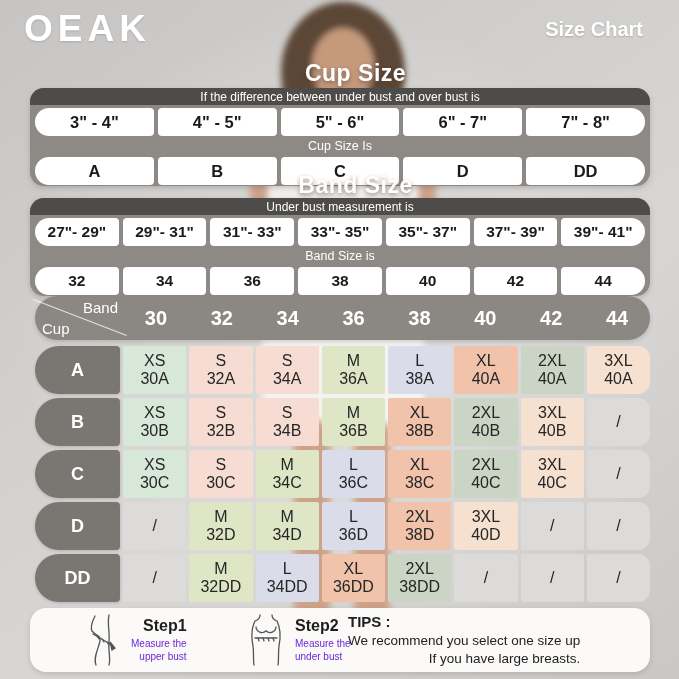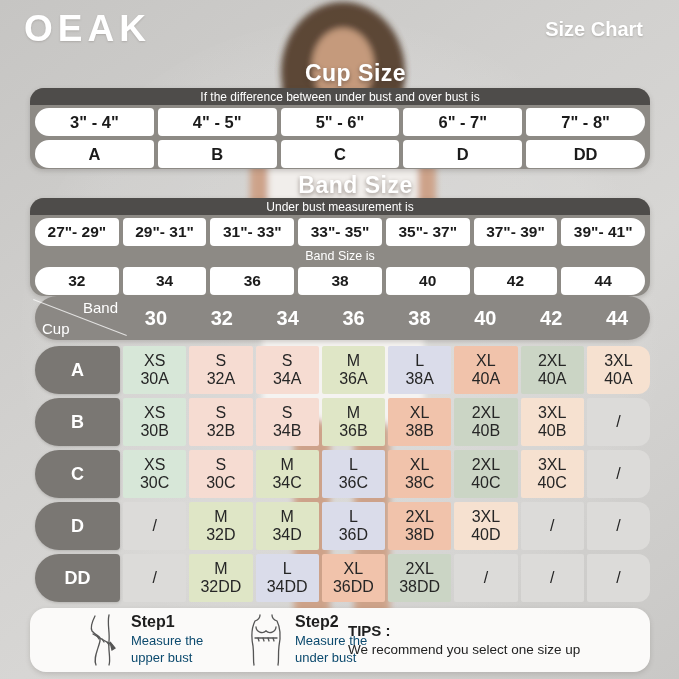--- a/index.html
+++ b/index.html
@@ -49,24 +49,24 @@
         font-size:18px;font-weight:800;display:flex;align-items:center;justify-content:center;
         box-shadow:0 1px 3px rgba(80,75,70,.25);}
   .mcell{flex:1;display:flex;flex-direction:column;justify-content:center;text-align:center;
         font-size:16px;line-height:1.15;color:#262626;border-radius:2px;}
   .mrow .mcell:last-child{border-radius:2px 12px 12px 2px;}
   .mcell .sz{font-weight:500;}
   
   .footer{position:absolute;left:30px;top:608px;width:620px;height:64px;z-index:5;
         background:#fbfaf9;border-radius:16px;box-shadow:0 2px 5px rgba(80,75,70,.2);}
   .fblock{position:absolute;top:0;height:64px;display:flex;align-items:center;gap:9px;}
-  .fb1{left:52px;} .fb2{left:216px;} .fb3{left:318px;}
+  .fb1{left:52px;text-align:right;} .fb2{left:216px;} .fb3{left:318px;}
   .fticon{flex:none;display:flex;align-items:center;}
   .ftit{font-weight:bold;font-size:16px;color:#1e1e1e;margin-bottom:2px;}
-  .fline{font-size:13px;color:#0c4a6e;line-height:1.3;}
+  .fline{font-size:10px;color:#6d28d9;line-height:1.3;}
   .tips .ftit{font-size:15px;}
   .tips .fline{font-size:13.5px;color:#222;text-align:right;}
 </style>
 </head>
 <body>
 
 <div class="stage">
   <div class="bg-circle"></div>
 
   <svg class="model" viewBox="0 0 679 679" width="679" height="679">
@@ -97,20 +97,21 @@
   <div class="sec-title t-cup">Cup Size</div>
   <div class="panel p-cup">
     <div class="bar-dark">If the  difference between under bust and over bust is</div>
     <div class="cells">
       <div class="cell">3" -  4"</div>
       <div class="cell">4" -  5"</div>
       <div class="cell">5" -  6"</div>
       <div class="cell">6" -  7"</div>
       <div class="cell">7" -  8"</div>
     </div>
+    <div class="bar-mid">Cup Size Is</div>
     <div class="cells">
       <div class="cell">A</div>
       <div class="cell">B</div>
       <div class="cell">C</div>
       <div class="cell">D</div>
       <div class="cell">DD</div>
     </div>
   </div>
 
   <div class="sec-title t-band">Band Size</div>
@@ -362,16 +363,17 @@
       <div class="fttext">
         <div class="ftit">Step2</div>
         <div class="fline">Measure the</div>
         <div class="fline">under bust</div>
       </div>
     </div>
     <div class="fblock fb3 tips">
       <div class="fttext">
         <div class="ftit">TIPS :</div>
         <div class="fline">We recommend you select one size up</div>
+        <div class="fline">If you have large breasts.</div>
       </div>
     </div>
   </div>
 </div>
 
 </body></html>

